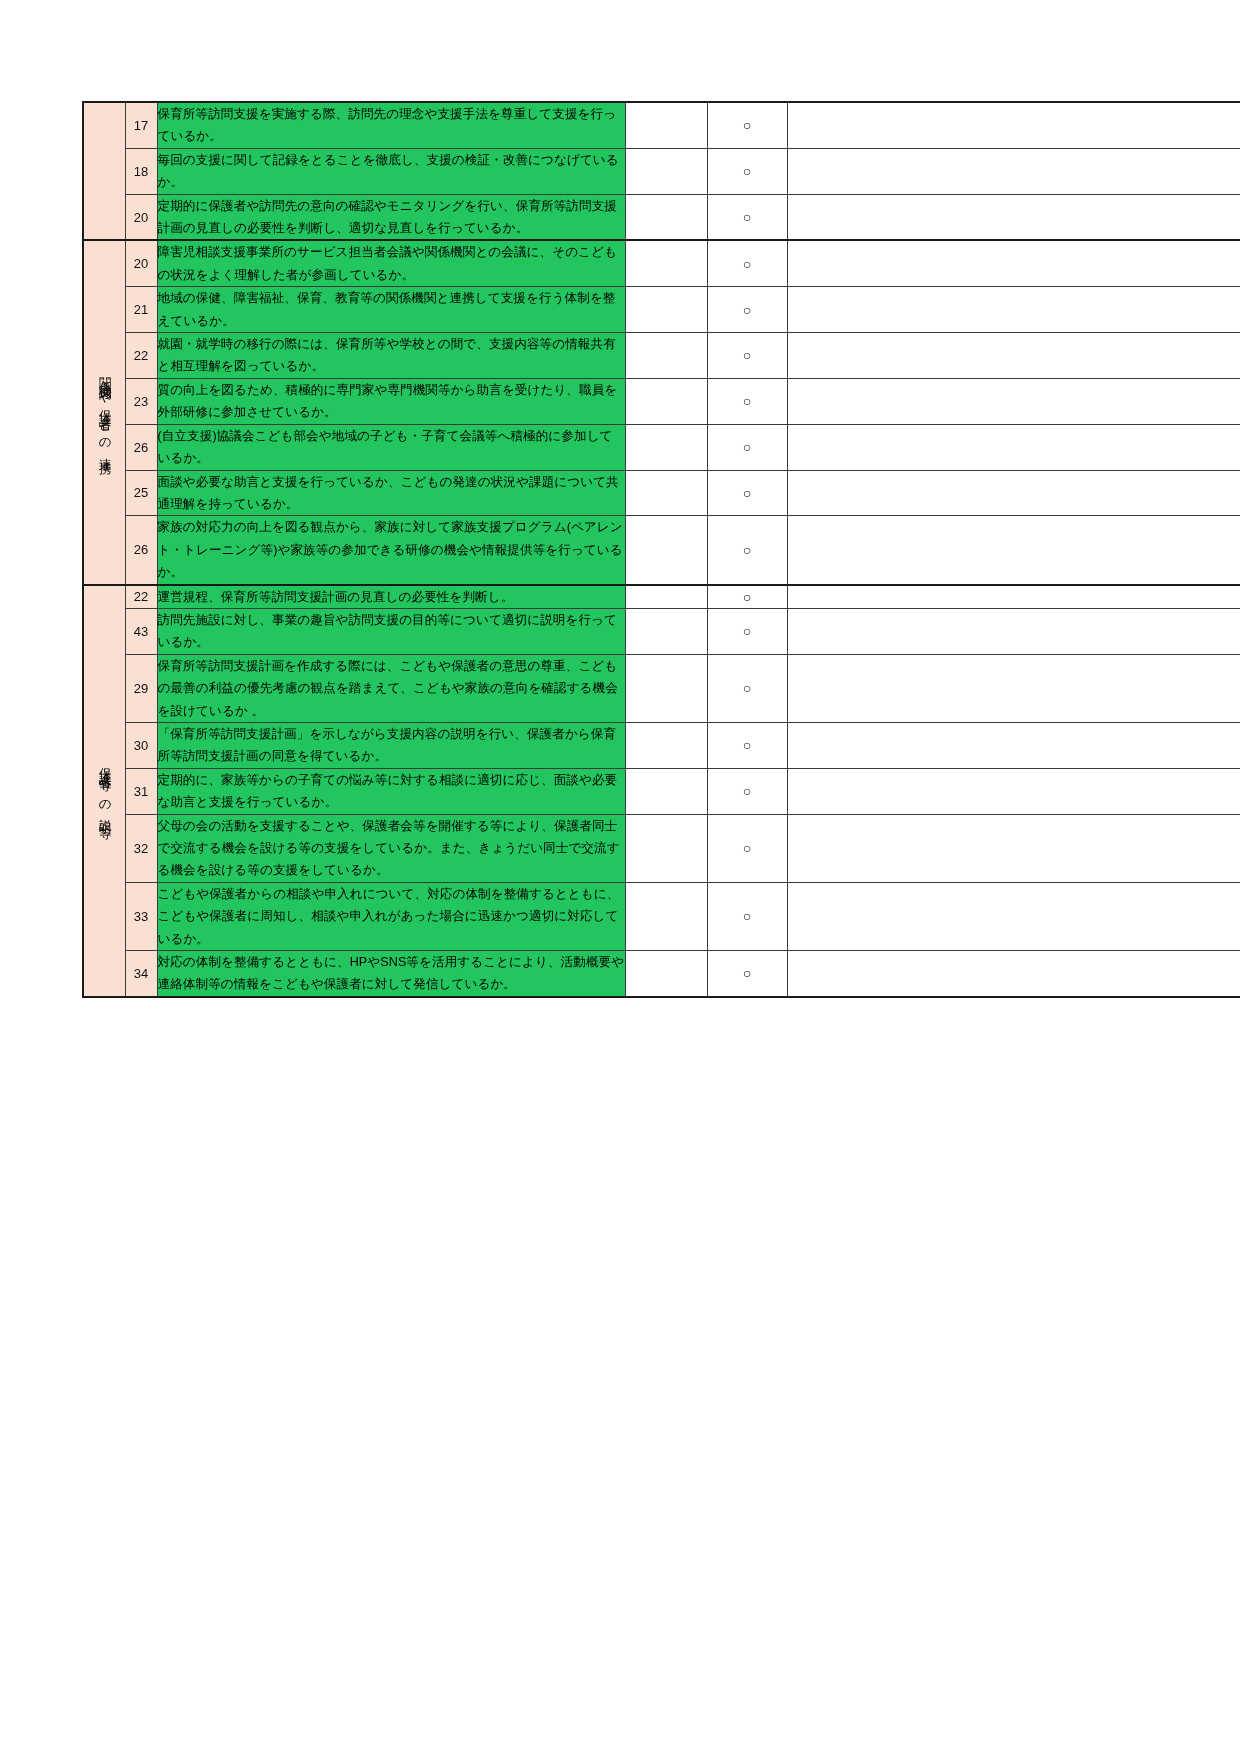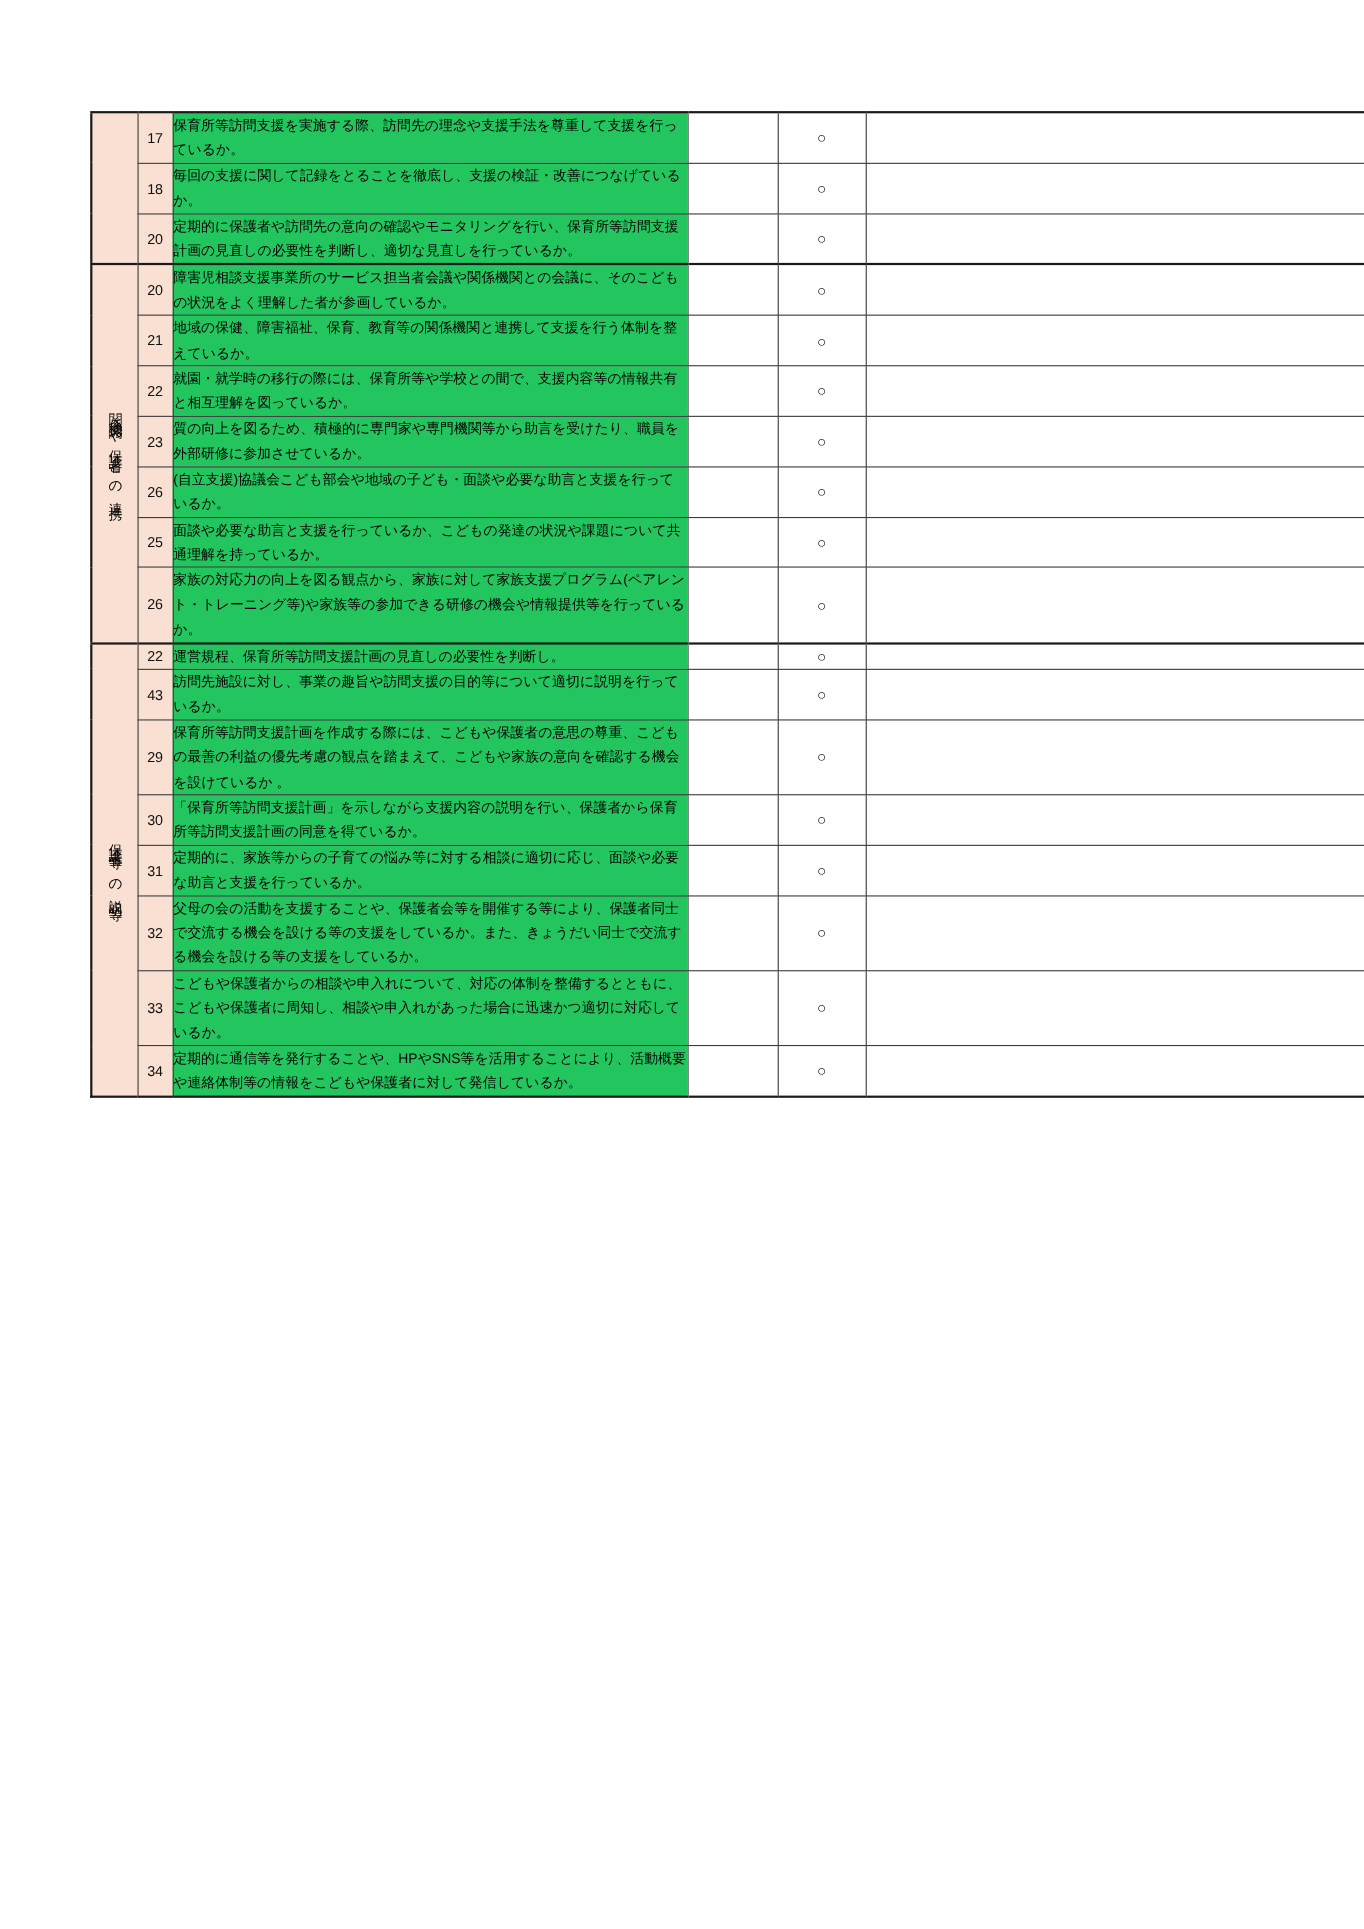--- a/index.html
+++ b/index.html
@@ -169,21 +169,21 @@
           </tr>
           <tr>
             <td class="no">23</td>
             <td class="item">質の向上を図るため、積極的に専門家や専門機関等から助言を受けたり、職員を外部研修に参加させているか。</td>
             <td class="blank"></td>
             <td class="mark"><span class="mark-glyph">○</span></td>
             <td class="note"></td>
           </tr>
           <tr>
             <td class="no">26</td>
-            <td class="item">(自立支援)協議会こども部会や地域の子ども・面談や必要な助言と支援を行っているか。</td>
+            <td class="item">(自立支援)協議会こども部会や地域の子ども・子育て会議等へ積極的に参加しているか。</td>
             <td class="blank"></td>
             <td class="mark"><span class="mark-glyph">○</span></td>
             <td class="note"></td>
           </tr>
           <tr>
             <td class="no">25</td>
             <td class="item">面談や必要な助言と支援を行っているか、こどもの発達の状況や課題について共通理解を持っているか。</td>
             <td class="blank"></td>
             <td class="mark"><span class="mark-glyph">○</span></td>
             <td class="note"></td>
@@ -240,21 +240,21 @@
           </tr>
           <tr>
             <td class="no">33</td>
             <td class="item">こどもや保護者からの相談や申入れについて、対応の体制を整備するとともに、こどもや保護者に周知し、相談や申入れがあった場合に迅速かつ適切に対応しているか。</td>
             <td class="blank"></td>
             <td class="mark"><span class="mark-glyph">○</span></td>
             <td class="note"></td>
           </tr>
           <tr class="group-end">
             <td class="no">34</td>
-            <td class="item">定期的に通信等を発行することや、HPやSNS等を活用することにより、活動概要や連絡体制等の情報をこどもや保護者に対して発信しているか。</td>
+            <td class="item">対応の体制を整備するとともに、HPやSNS等を活用することにより、活動概要や連絡体制等の情報をこどもや保護者に対して発信しているか。</td>
             <td class="blank"></td>
             <td class="mark"><span class="mark-glyph">○</span></td>
             <td class="note"></td>
           </tr>
         </tbody>
     </table>
   </div>
 </div>
 
 </body></html>

